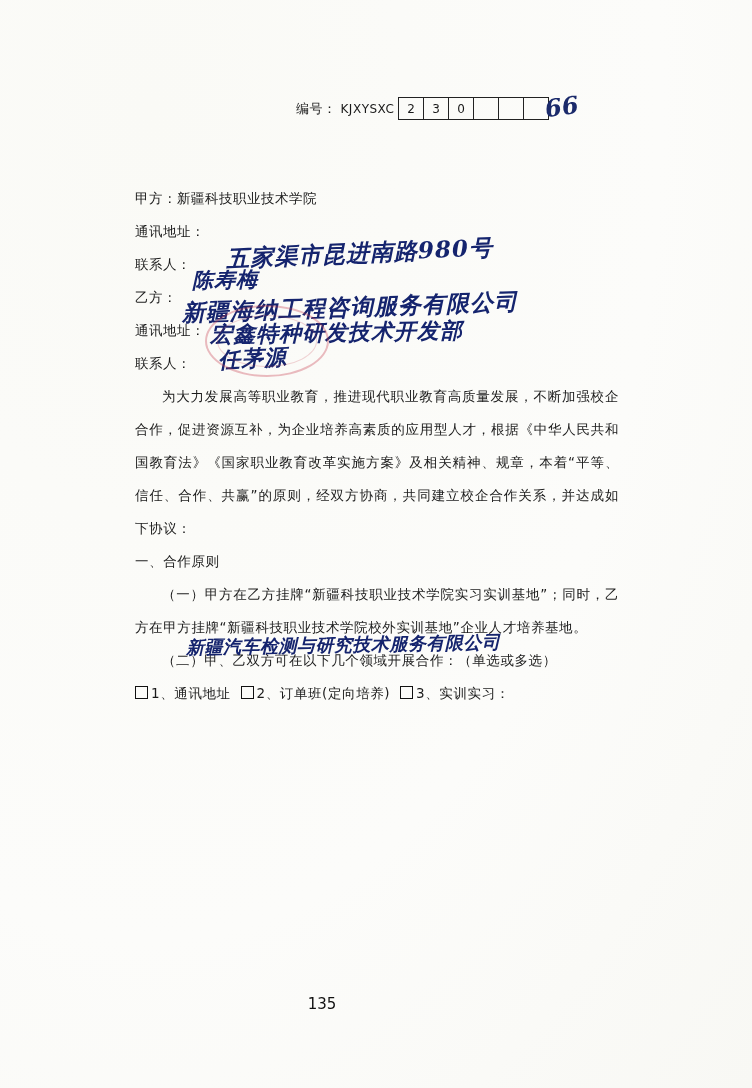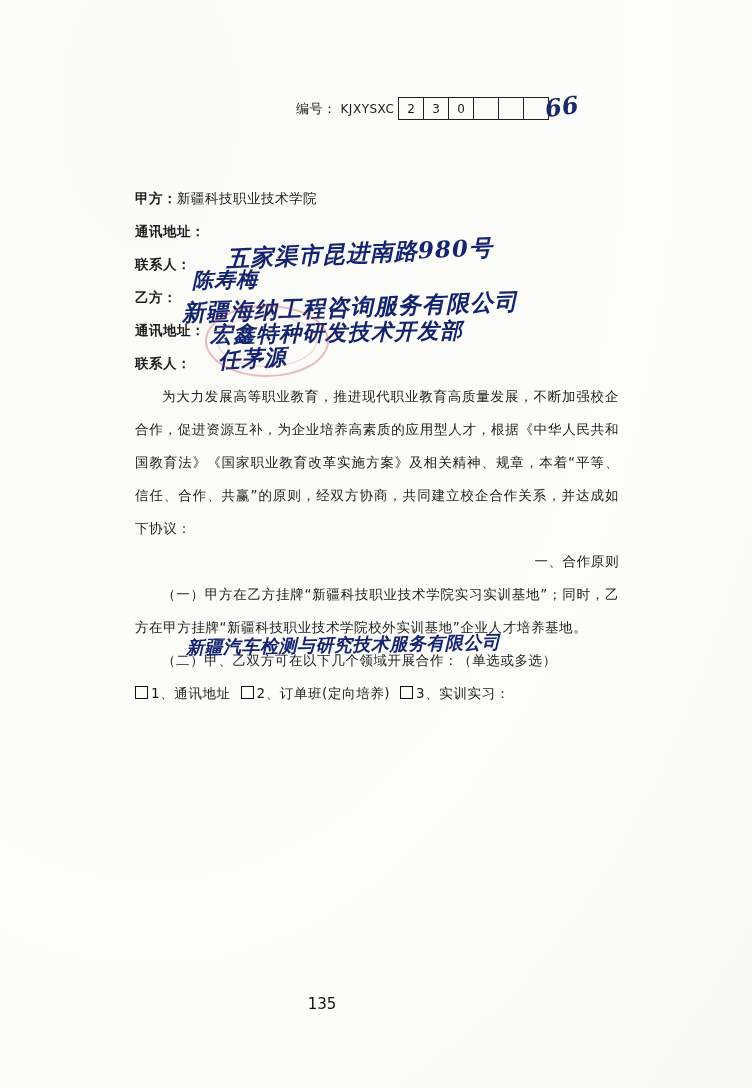--- a/index.html
+++ b/index.html
@@ -106,39 +106,38 @@
     font-size: 13.5px;
     line-height: 33px;
     color: #1b1b1b;
   }
   .field-line {
     position: relative;
     height: 33px;
     white-space: nowrap;
   }
   .field-label {
-    font-weight: 700;
+    font-weight: 400;
     letter-spacing: 0.5px;
   }
   .field-value {
     letter-spacing: 0.5px;
   }
   .para {
     text-align: justify;
     text-justify: inter-ideograph;
     line-height: 33px;
     letter-spacing: 0.6px;
   }
   .indent {
     text-indent: 2em;
   }
   .section-head {
     letter-spacing: 0.6px;
     line-height: 33px;
-    text-align: right;
   }
   .checkline {
     letter-spacing: 0.6px;
     line-height: 33px;
   }
   .cbox {
     display: inline-block;
     width: 11px;
     height: 11px;
     border: 1.3px solid #111;

